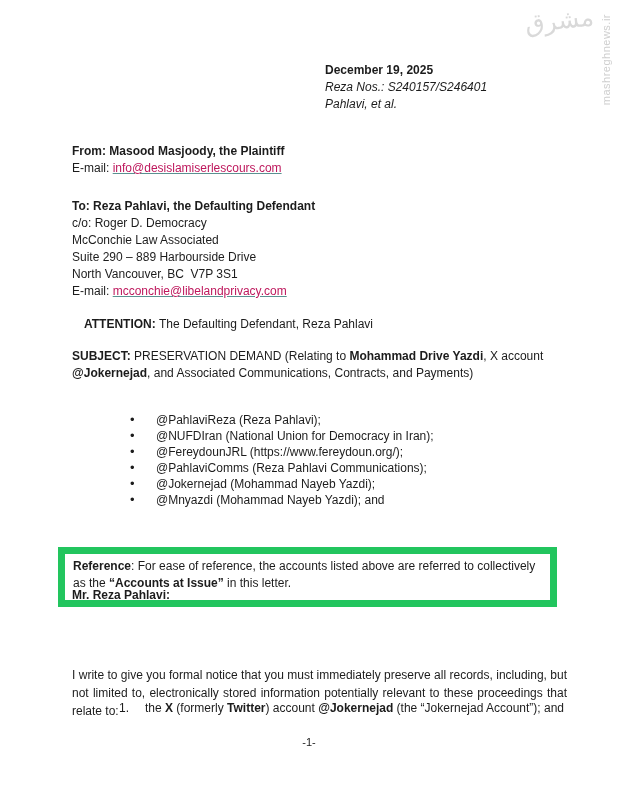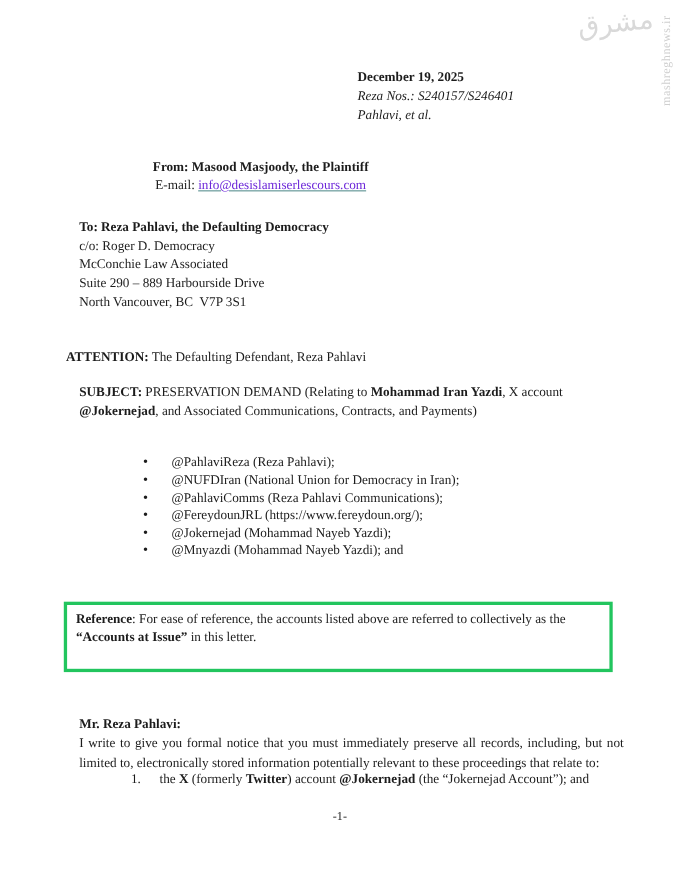--- a/index.html
+++ b/index.html
@@ -9,56 +9,56 @@
     width: 618px;
     height: 800px;
     background: #ffffff;
     font-family: "Liberation Sans", "DejaVu Sans", sans-serif;
     font-size: 12px;
     line-height: 17px;
     color: #1c1c1c;
     overflow: hidden;
     margin: 0 auto;
   }
-  .abs { position: absolute; font-family: Liberation Serif, serif; }
+  .abs { position: absolute; }
   .bold { font-weight: 700; }
   .italic { font-style: italic; }
   .link {
-    color: #6d28d9;
+    color: #be185d;
     text-decoration: underline;
     text-decoration-color: #5a9191;
     cursor: pointer;
   }
   
   .date-block { left: 325px; top: 62px; width: 240px; }
   
-  .from-block { left: 72px; top: 143px; width: 330px; text-align: center; }
+  .from-block { left: 72px; top: 143px; width: 330px; }
   .to-block   { left: 72px; top: 198px; width: 330px; }
   
-  .attention-line { left: 60px; top: 316px; width: 495px; }
+  .attention-line { left: 84px; top: 316px; width: 495px; }
   .subject-line   { left: 72px; top: 348px; width: 492px; }
   
   .accounts-heading { left: 90px; top: 388px; width: 400px; }
   .accounts-list { left: 130px; top: 412px; width: 420px; }
   .bullet-item { position: relative; padding-left: 26px; line-height: 16px; }
   .bullet-item::before {
     content: "•";
     position: absolute;
     left: 0; top: 0;
     font-size: 13px;
   }
   
   .reference-box {
     left: 58px; top: 547px; width: 499px;
-    border: 3px solid #22c55e;
-    padding: 4px 8px 20px 8px;
+    border: 7px solid #22c55e;
+    padding: 4px 8px 8px 8px;
     line-height: 17px;
   }
   
-  .salutation { left: 72px; top: 650px; width: 300px; }
+  .salutation { left: 72px; top: 587px; width: 300px; }
   .intro-paragraph {
     left: 72px; top: 642px; width: 495px;
     text-align: justify;
     line-height: 18px;
     margin-top: 24px;
   }
   .numbered-item { left: 95px; top: 700px; width: 470px; margin-left: 24px; }
   .numbered-item .num { display: inline-block; width: 26px; }
   
   .page-footer { left: 0; right: 0; top: 734px; text-align: center; font-size: 11px; }
@@ -96,40 +96,43 @@
   </div>
 
   <div class="abs from-block">
     <div class="bold">From: Masood Masjoody, the Plaintiff</div>
     <div>
       <span>E-mail: </span><a class="link">info@desislamiserlescours.com</a>
     </div>
   </div>
 
   <div class="abs to-block">
-    <div class="bold">To: Reza Pahlavi, the Defaulting Democracy</div>
+    <div class="bold">To: Reza Pahlavi, the Defaulting Defendant</div>
     <div>c/o: Roger D. Democracy</div>
     <div>McConchie Law Associated</div>
     <div>Suite 290 – 889 Harbourside Drive</div>
     <div>North Vancouver, BC&nbsp; V7P 3S1</div>
+    <div>
+      <span>E-mail: </span><a class="link">mcconchie@libelandprivacy.com</a>
+    </div>
   </div>
 
   <div class="abs attention-line">
     <span class="bold">ATTENTION:</span><span> The Defaulting Defendant, Reza Pahlavi</span>
   </div>
 
   <div class="abs subject-line">
-    <span class="bold">SUBJECT:</span><span> PRESERVATION DEMAND (Relating to </span><span class="bold">Mohammad Iran Yazdi</span><span>, X account </span><span class="bold">@Jokernejad</span><span>, and Associated Communications, Contracts, and Payments)</span>
+    <span class="bold">SUBJECT:</span><span> PRESERVATION DEMAND (Relating to </span><span class="bold">Mohammad Drive Yazdi</span><span>, X account </span><span class="bold">@Jokernejad</span><span>, and Associated Communications, Contracts, and Payments)</span>
   </div>
 
   <div class="abs accounts-list">
     <div class="bullet-item">@PahlaviReza (Reza Pahlavi);</div>
     <div class="bullet-item">@NUFDIran (National Union for Democracy in Iran);</div>
+    <div class="bullet-item">@FereydounJRL (https://www.fereydoun.org/);</div>
     <div class="bullet-item">@PahlaviComms (Reza Pahlavi Communications);</div>
-    <div class="bullet-item">@FereydounJRL (https://www.fereydoun.org/);</div>
     <div class="bullet-item">@Jokernejad (Mohammad Nayeb Yazdi);</div>
     <div class="bullet-item">@Mnyazdi (Mohammad Nayeb Yazdi); and</div>
   </div>
 
   <div class="abs reference-box">
     <span class="bold">Reference</span><span>: For ease of reference, the accounts listed above are referred to collectively as the </span><span class="bold">“Accounts at Issue”</span><span> in this letter.</span>
   </div>
 
   <div class="abs salutation bold">Mr. Reza Pahlavi:</div>
 

